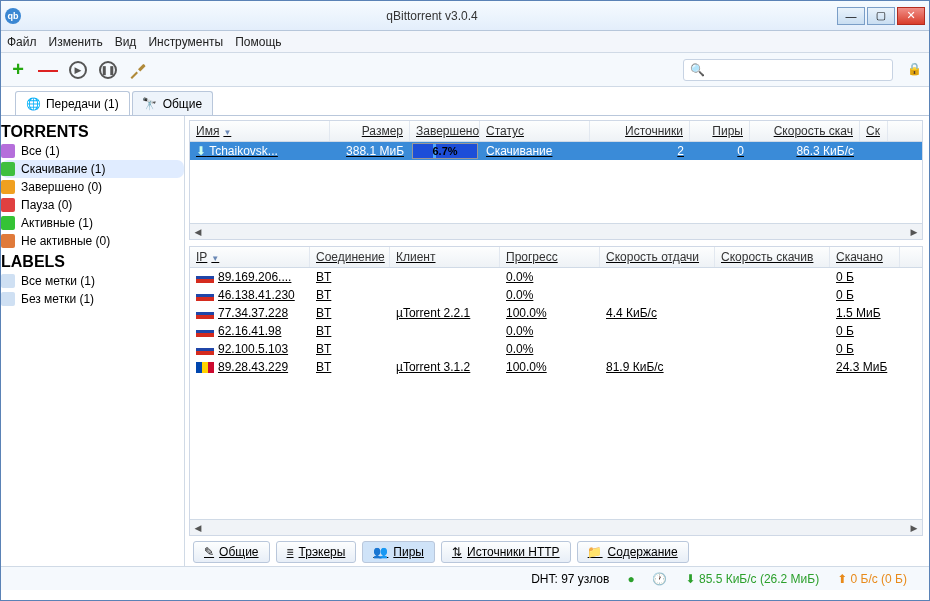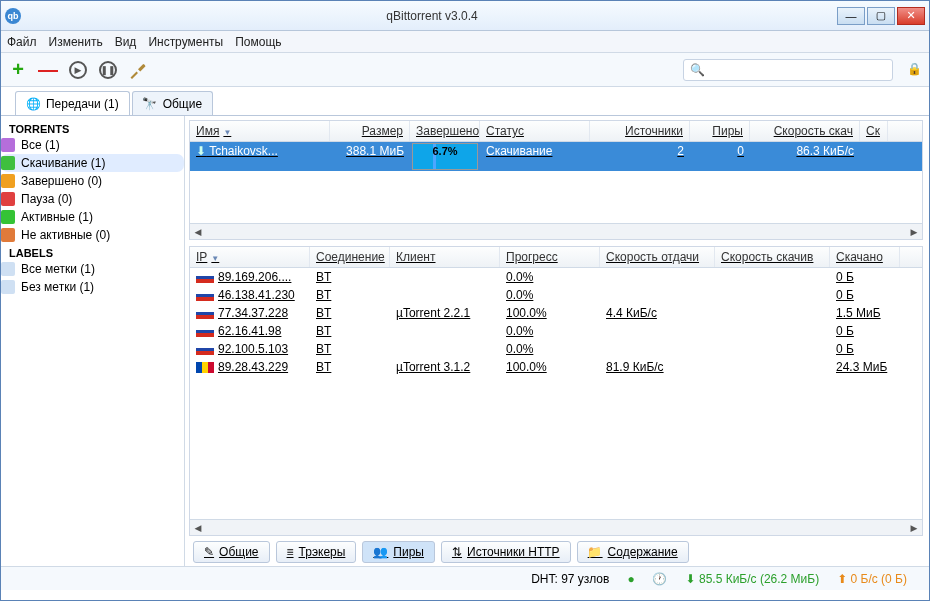--- a/index.html
+++ b/index.html
@@ -20,37 +20,37 @@
 .ttools { width: 18px; height: 18px; position: relative; }
 .search-wrap { margin-left: auto; display: flex; align-items: center; width: 210px; height: 22px; border: 1px solid #c7d3e3; background: #fff; border-radius: 3px; padding: 0 6px; gap: 6px; }
 .search-wrap .mag { color: #888; }
 .search-wrap input { border: none; outline: none; flex: 1; }
 .lock { width: 16px; height: 16px; margin-left: 6px; color: #d6a417; }
 .tabstrip { height: 28px; display: flex; align-items: flex-end; padding-left: 14px; background: #fff; }
 .tab { height: 24px; padding: 0 10px; border: 1px solid #b9c7db; border-bottom: none; background: #eef4fb; display: flex; align-items: center; gap: 5px; border-radius: 3px 3px 0 0; margin-right: 2px; }
 .tab.active { background: #fff; }
 .mainrow { display: flex; height: 451px; border-top: 1px solid #b9c7db; }
 .sidebar { width: 184px; border-right: 1px solid #d0dae6; padding: 4px 0; background: #fff; }
-.sb-hdr { font-weight: bold; text-transform: uppercase; font-variant: small-caps; padding: 3px 8px 1px; font-size: 11px; }
+.sb-hdr { font-weight: bold; text-transform: uppercase; font-variant: small-caps; padding: 3px 0 1px; font-size: 16px; }
 .sb-item { display: flex; align-items: center; gap: 6px; padding: 2px 0; }
 .sb-item.sel { background: #e0ecff; border-radius: 7px; }
 .sb-icon { width: 14px; height: 14px; display: inline-block; border-radius: 2px; }
 .right-col { flex: 1; display: flex; flex-direction: column; min-width: 0; text-decoration: underline; }
 .tbl-wrap { border: 1px solid #cfd8e6; margin: 4px 6px 2px 4px; background: #fff; }
 .torrents-wrap { height: 120px; display: flex; flex-direction: column; }
 .peers-wrap { flex: 1; display: flex; flex-direction: column; margin-top: 4px; }
 .thead { display: flex; background: linear-gradient(#fdfefe,#eef2f6); border-bottom: 1px solid #d0dae6; }
 .th { padding: 3px 6px; border-right: 1px solid #e2e8f0; color: #333; white-space: nowrap; overflow: hidden; }
 .th.sort::after { content: "▼"; font-size: 8px; margin-left: 4px; color: #6a88b5; }
 .tbody { flex: 1; overflow: hidden; }
 .trow { display: flex; }
 .trow.sel { background: #3a8bd8; color: #fff; }
 .td { padding: 2px 6px; overflow: hidden; white-space: nowrap; }
 .progress-cell { padding: 1px 2px; }
-.pbar { height: 27px; border: 1px solid #999; background: #0ea5e9; position: relative; padding-left: 20px; }
+.pbar { height: 16px; border: 1px solid #999; background: #1d4ed8; position: relative; padding-left: 20px; }
 .pbar .fill { height: 100%; background: #4da6ff; }
 .pbar .txt { position: absolute; inset: 0; text-align: center; font-weight: bold; font-size: 11px; line-height: 14px; color: #000; }
 .hscroll { height: 16px; background: #f0f3f7; border-top: 1px solid #d0dae6; position: relative; }
 .hscroll .arrow { position: absolute; top: 0; width: 16px; height: 16px; display: flex; align-items: center; justify-content: center; font-size: 9px; color: #555; }
 .hscroll .arrow.l { left: 0; }
 .hscroll .arrow.r { right: 0; }
 .flag { width: 18px; height: 11px; display: inline-block; vertical-align: middle; margin-right: 4px; }
 .flag.ru { background: linear-gradient(#fff 33%, #2046a8 33% 66%, #d52b1e 66%); }
 .flag.md { background: linear-gradient(90deg, #0046ae 33%, #ffd200 33% 66%, #cc092f 66%); position: relative; }
 .bottom-tabs { height: 28px; display: flex; align-items: center; gap: 6px; padding: 0 8px; }

